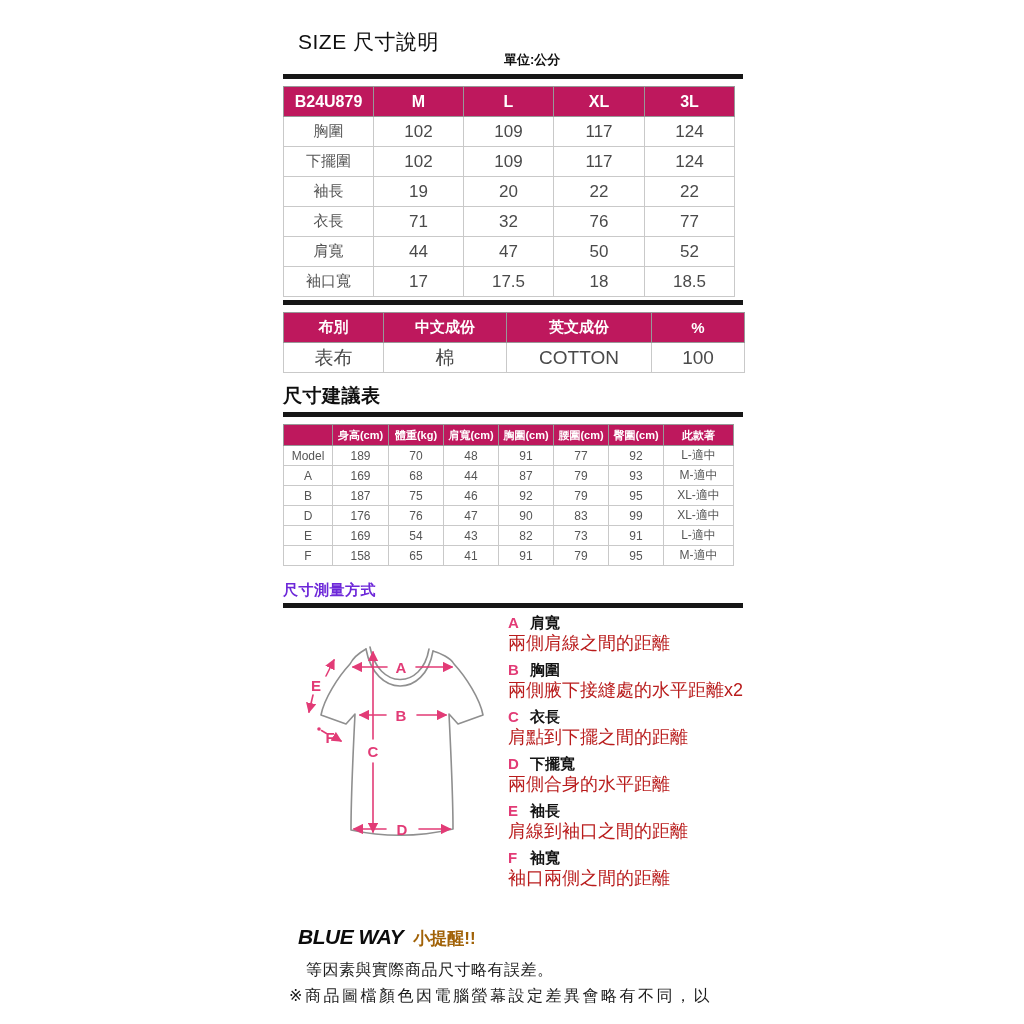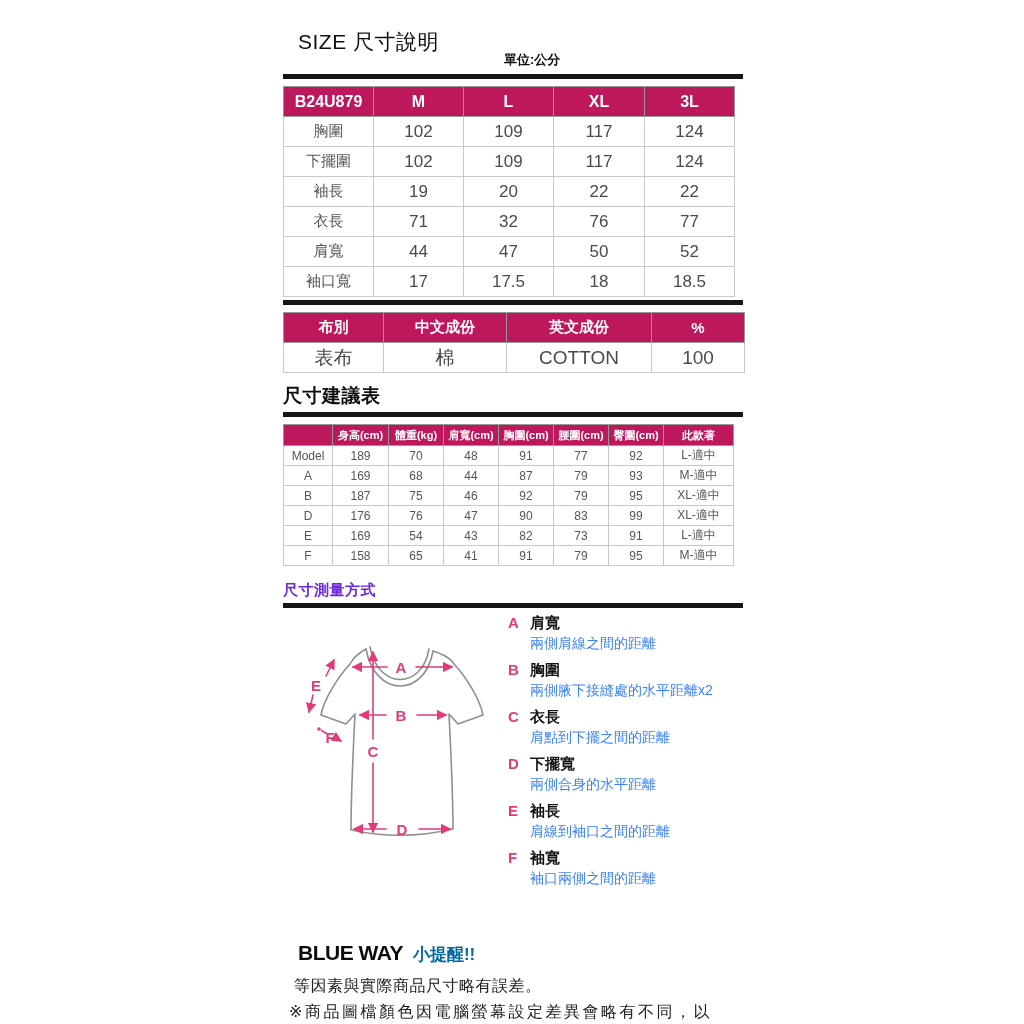--- a/index.html
+++ b/index.html
@@ -35,29 +35,29 @@
   .sugg-table td{height:17px;font-size:12px;color:#555;}
 
   
   .measure-body{display:flex;margin-top:2px;}
   .diagram-wrap{flex:0 0 225px;margin-top:22px;}
   .legend{margin-top:3px;flex:1;}
   .legend-item{margin-bottom:8px;}
   .legend-head{display:flex;font-size:15px;font-weight:bold;line-height:19px;}
   .legend-key{width:22px;flex:0 0 22px;}
   .legend-name{color:#141414;}
-  .legend-desc{font-size:14px;color:#3b82f6;margin-left:22px;margin-top:3px;line-height:17px;}
+  .legend-desc{font-size:18px;color:#b91c1c;margin-top:3px;line-height:17px;}
 
   
   .brand-line{margin:30px 0 0 15px;display:flex;align-items:baseline;}
-  .brand{font-weight:900;font-size:21px;color:#0c0c0c;letter-spacing:-.5px;margin-top:16px;}
+  .brand{font-style:italic;font-weight:900;font-size:21px;color:#0c0c0c;letter-spacing:-.5px;}
   .reminder{font-size:17px;font-weight:bold;margin-left:10px;}
   .notes{margin:7px 0 0 6px;font-size:16px;color:#1d1d1d;}
   .note-line{line-height:26px;letter-spacing:.5px;}
-  .note-line.indent{margin-left:5px;}
+  .note-line.indent{margin-left:17px;}
   .note2 .note-line{letter-spacing:2.5px;}
 
   
   .shirt{fill:none;stroke:#8f8f8f;stroke-width:1.6;stroke-linejoin:round;stroke-linecap:round;}
   .m{stroke:#e23b76;stroke-width:1.6;fill:none;stroke-linecap:round;}
   .mlabel{fill:#e23b76;font-size:15px;font-weight:bold;}
 </style>
 </head>
 <body>
 
@@ -326,21 +326,21 @@
             <span class="legend-key" style="color:#e23b76">F</span>
             <span class="legend-name">袖寬</span>
           </div>
           <div class="legend-desc">袖口兩側之間的距離</div>
         </div>
       </div>
     </div>
 
     <div class="brand-line">
       <span class="brand">BLUE WAY</span>
-      <span class="reminder" style="color:#0369a1">小提醒!!</span>
+      <span class="reminder" style="color:#a16207">小提醒!!</span>
     </div>
     <div class="notes">
       <div class="note1">
         <div class="note-line indent">等因素與實際商品尺寸略有誤差。</div>
       </div>
       <div class="note2">
         <div class="note-line">※商品圖檔顏色因電腦螢幕設定差異會略有不同，以</div>
 
       </div>
     </div>

